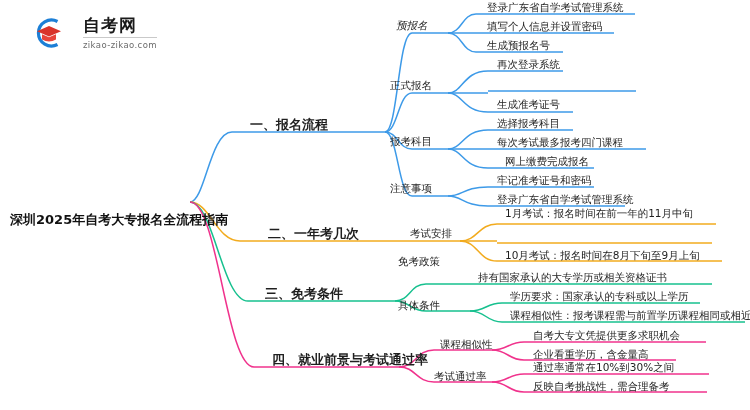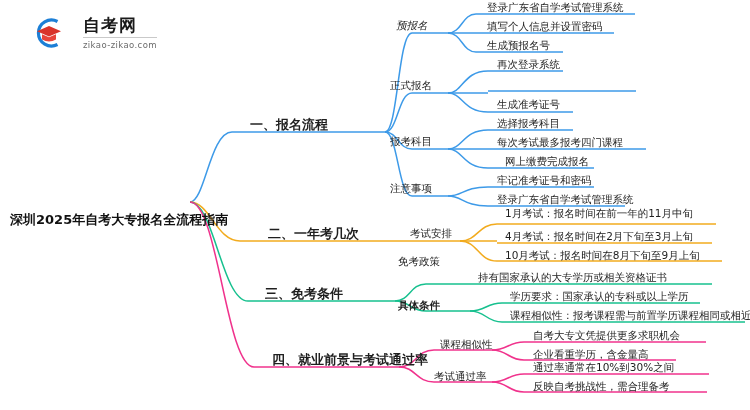--- a/index.html
+++ b/index.html
@@ -202,28 +202,27 @@
   <div class="node node-l3" style="left:497px; top:143px;">每次考试最多报考四门课程</div>
   <div class="node node-l3" style="left:505px; top:162px;font-family:Liberation Serif, serif;">网上缴费完成报名</div>
 
   <div class="node node-l2" style="left:390px; top:189px;">注意事项</div>
   <div class="node node-l3" style="left:497px; top:181px;">牢记准考证号和密码</div>
   <div class="node node-l3" style="left:497px; top:200px;">登录广东省自学考试管理系统</div>
 
   <div class="node node-l1" style="left:268px; top:234px;">二、一年考几次</div>
   <div class="node node-l2" style="left:410px; top:234px;">考试安排</div>
   <div class="node node-l3" style="left:505px; top:214px;">1月考试：报名时间在前一年的11月中旬</div>
-  <div class="node node-l3" style="left:505px; top:237px;">4月考试：报名时间在2月下旬至3月上旬</div>
   <div class="node node-l3" style="left:505px; top:256px;">10月考试：报名时间在8月下旬至9月上旬</div>
 
   <div class="node node-l1" style="left:265px; top:294px;">三、免考条件</div>
   <div class="node node-l2" style="left:398px; top:262px;">免考政策</div>
   <div class="node node-l3" style="left:478px; top:278px;">持有国家承认的大专学历或相关资格证书</div>
 
-  <div class="node node-l2" style="left:398px; top:306px;font-weight:bold;">具体条件</div>
+  <div class="node node-l2" style="left:398px; top:306px;">具体条件</div>
   <div class="node node-l3" style="left:510px; top:297px;">学历要求：国家承认的专科或以上学历</div>
   <div class="node node-l3" style="left:510px; top:316px;">课程相似性：报考课程需与前置学历课程相同或相近</div>
 
   <div class="node node-l1" style="left:272px; top:360px;">四、就业前景与考试通过率</div>
 
   <div class="node node-l2" style="left:440px; top:345px;">课程相似性</div>
   <div class="node node-l3" style="left:533px; top:336px;">自考大专文凭提供更多求职机会</div>
   <div class="node node-l3" style="left:533px; top:355px;">企业看重学历，含金量高</div>
 
   <div class="node node-l2" style="left:434px; top:377px;">考试通过率</div>

